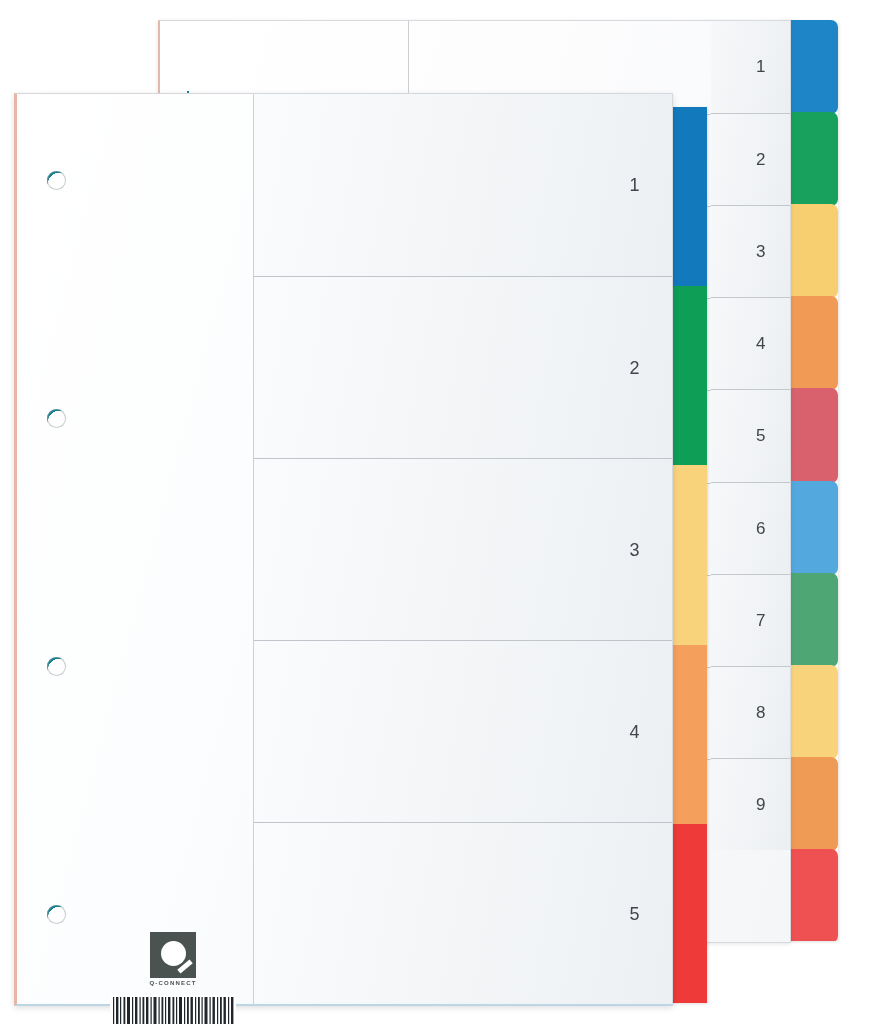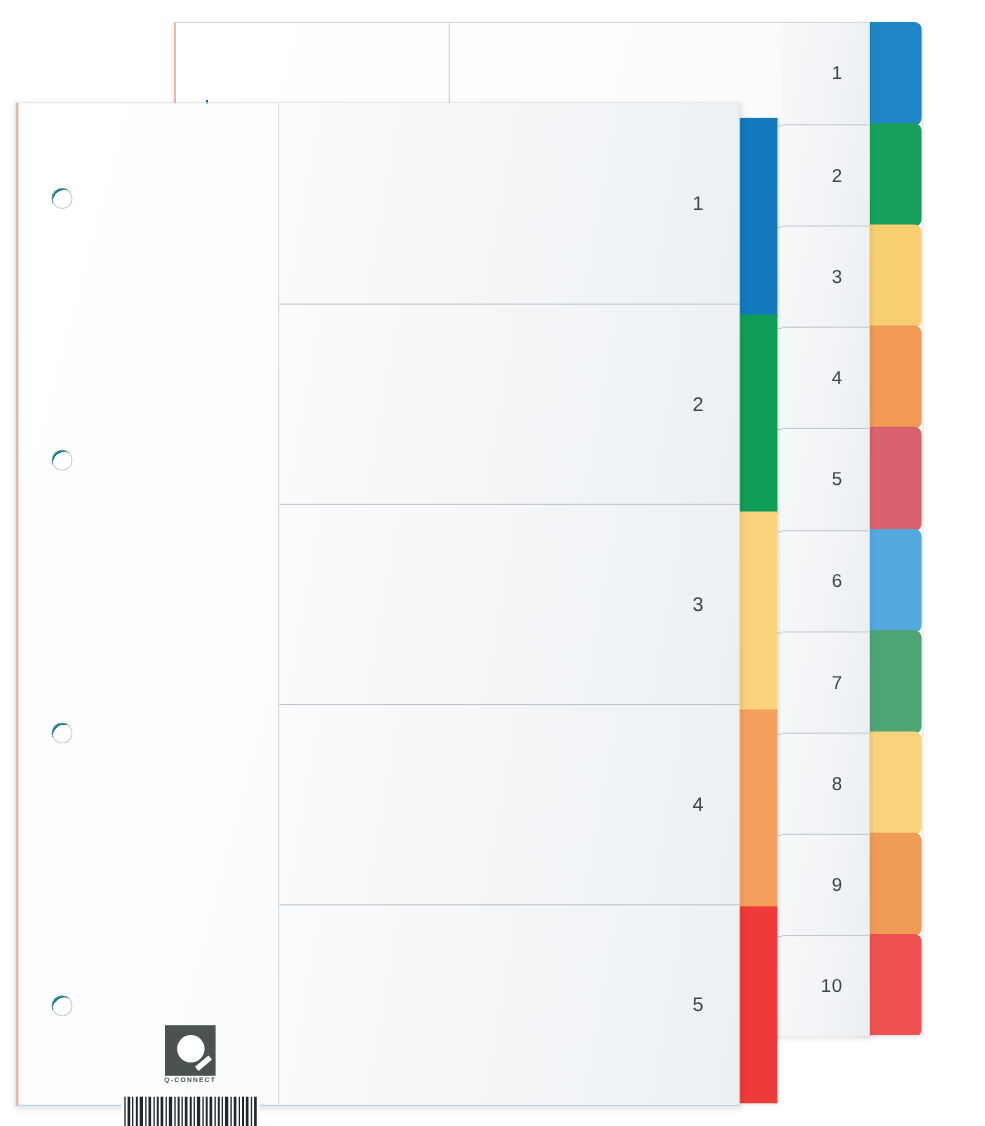--- a/index.html
+++ b/index.html
@@ -196,24 +196,20 @@
           <div class="row" style="top: 553px; height: 92px;">
             <div class="rownum">7</div>
             <div class="rowline"></div>
           </div>
           <div class="row" style="top: 645px; height: 92px;">
             <div class="rownum">8</div>
             <div class="rowline"></div>
           </div>
           <div class="row" style="top: 737px; height: 92px;">
             <div class="rownum">9</div>
-            <div class="rowline"></div>
-          </div>
-          <div class="row" style="top: 829px; height: 92px;">
-            <div class="rownum">10</div>
             <div class="rowline"></div>
           </div>
         </div>
     </div>
   </div>
 
   <div class="front-divider">
 
     <div class="front-tabstrip">
         <div class="tab" style="top: 0px; height: 181px; background: rgb(19, 121, 189);"></div>

